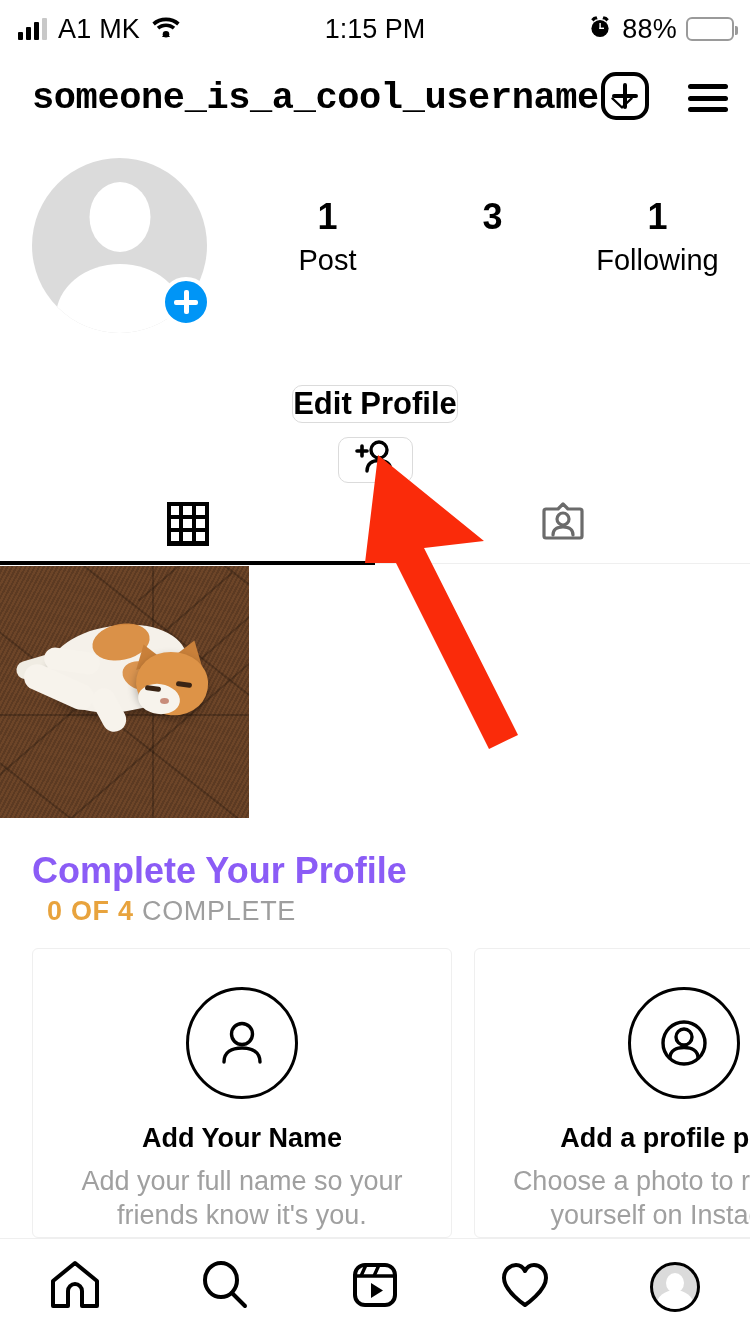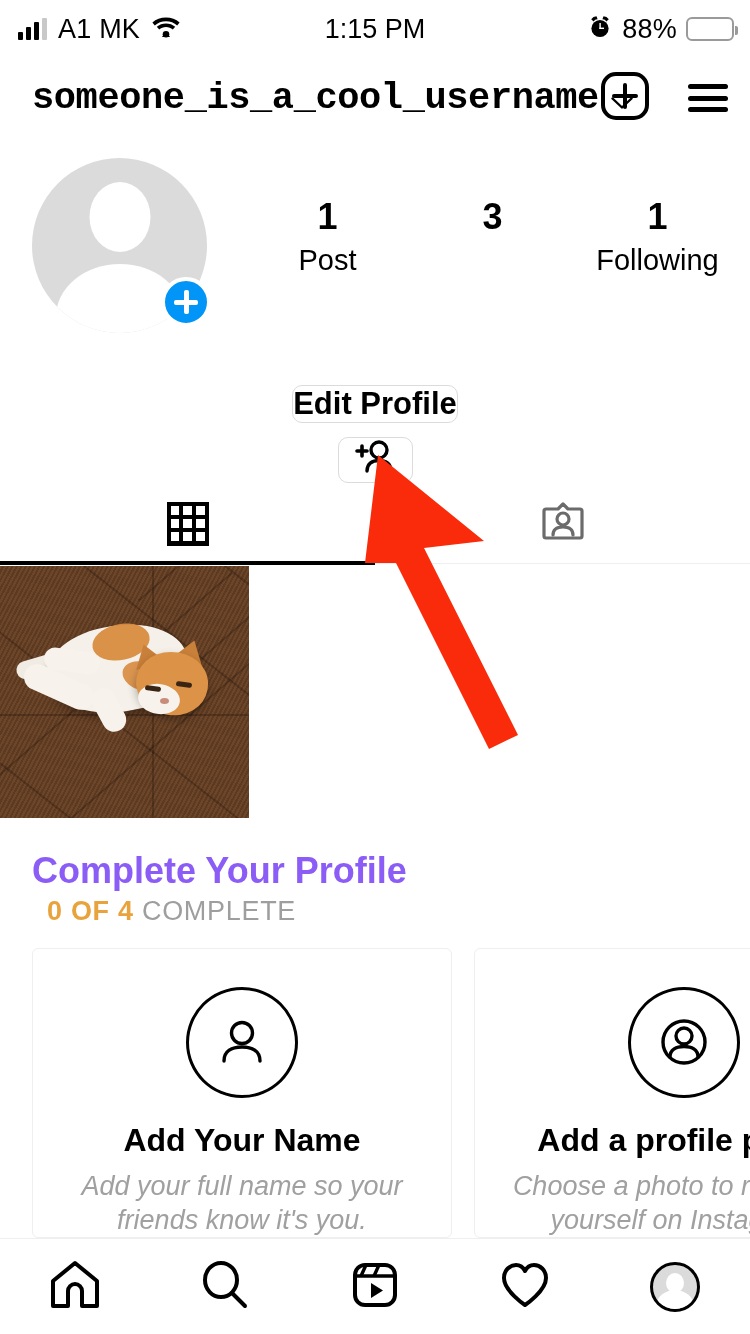--- a/index.html
+++ b/index.html
@@ -266,26 +266,26 @@
     background: #fff;
     display: flex; flex-direction: column; align-items: center;
     padding-top: 38px; flex: none;
   }
   .card-icon {
     width: 112px; height: 112px; border-radius: 50%;
     border: 3.5px solid #000;
     display: flex; align-items: center; justify-content: center;
   }
   .card-title {
-    margin-top: 24px; font-size: 32px; font-weight: bold; color: #000;
+    margin-top: 24px; font-size: 27px; font-weight: bold; color: #000;
     white-space: nowrap;
   }
   .card-desc {
     margin-top: 10px; font-size: 27px; color: #a0a0a0;
-    text-align: center; line-height: 1.26; width: 360px; font-style: italic;
+    text-align: center; line-height: 1.26; width: 360px;
   }
 
   
   .bottom-nav {
     position: absolute; bottom: 0; left: 0;
     width: 750px; height: 96px;
     border-top: 1.5px solid #efefef;
     background: #fff;
     display: flex; align-items: center;
   }

